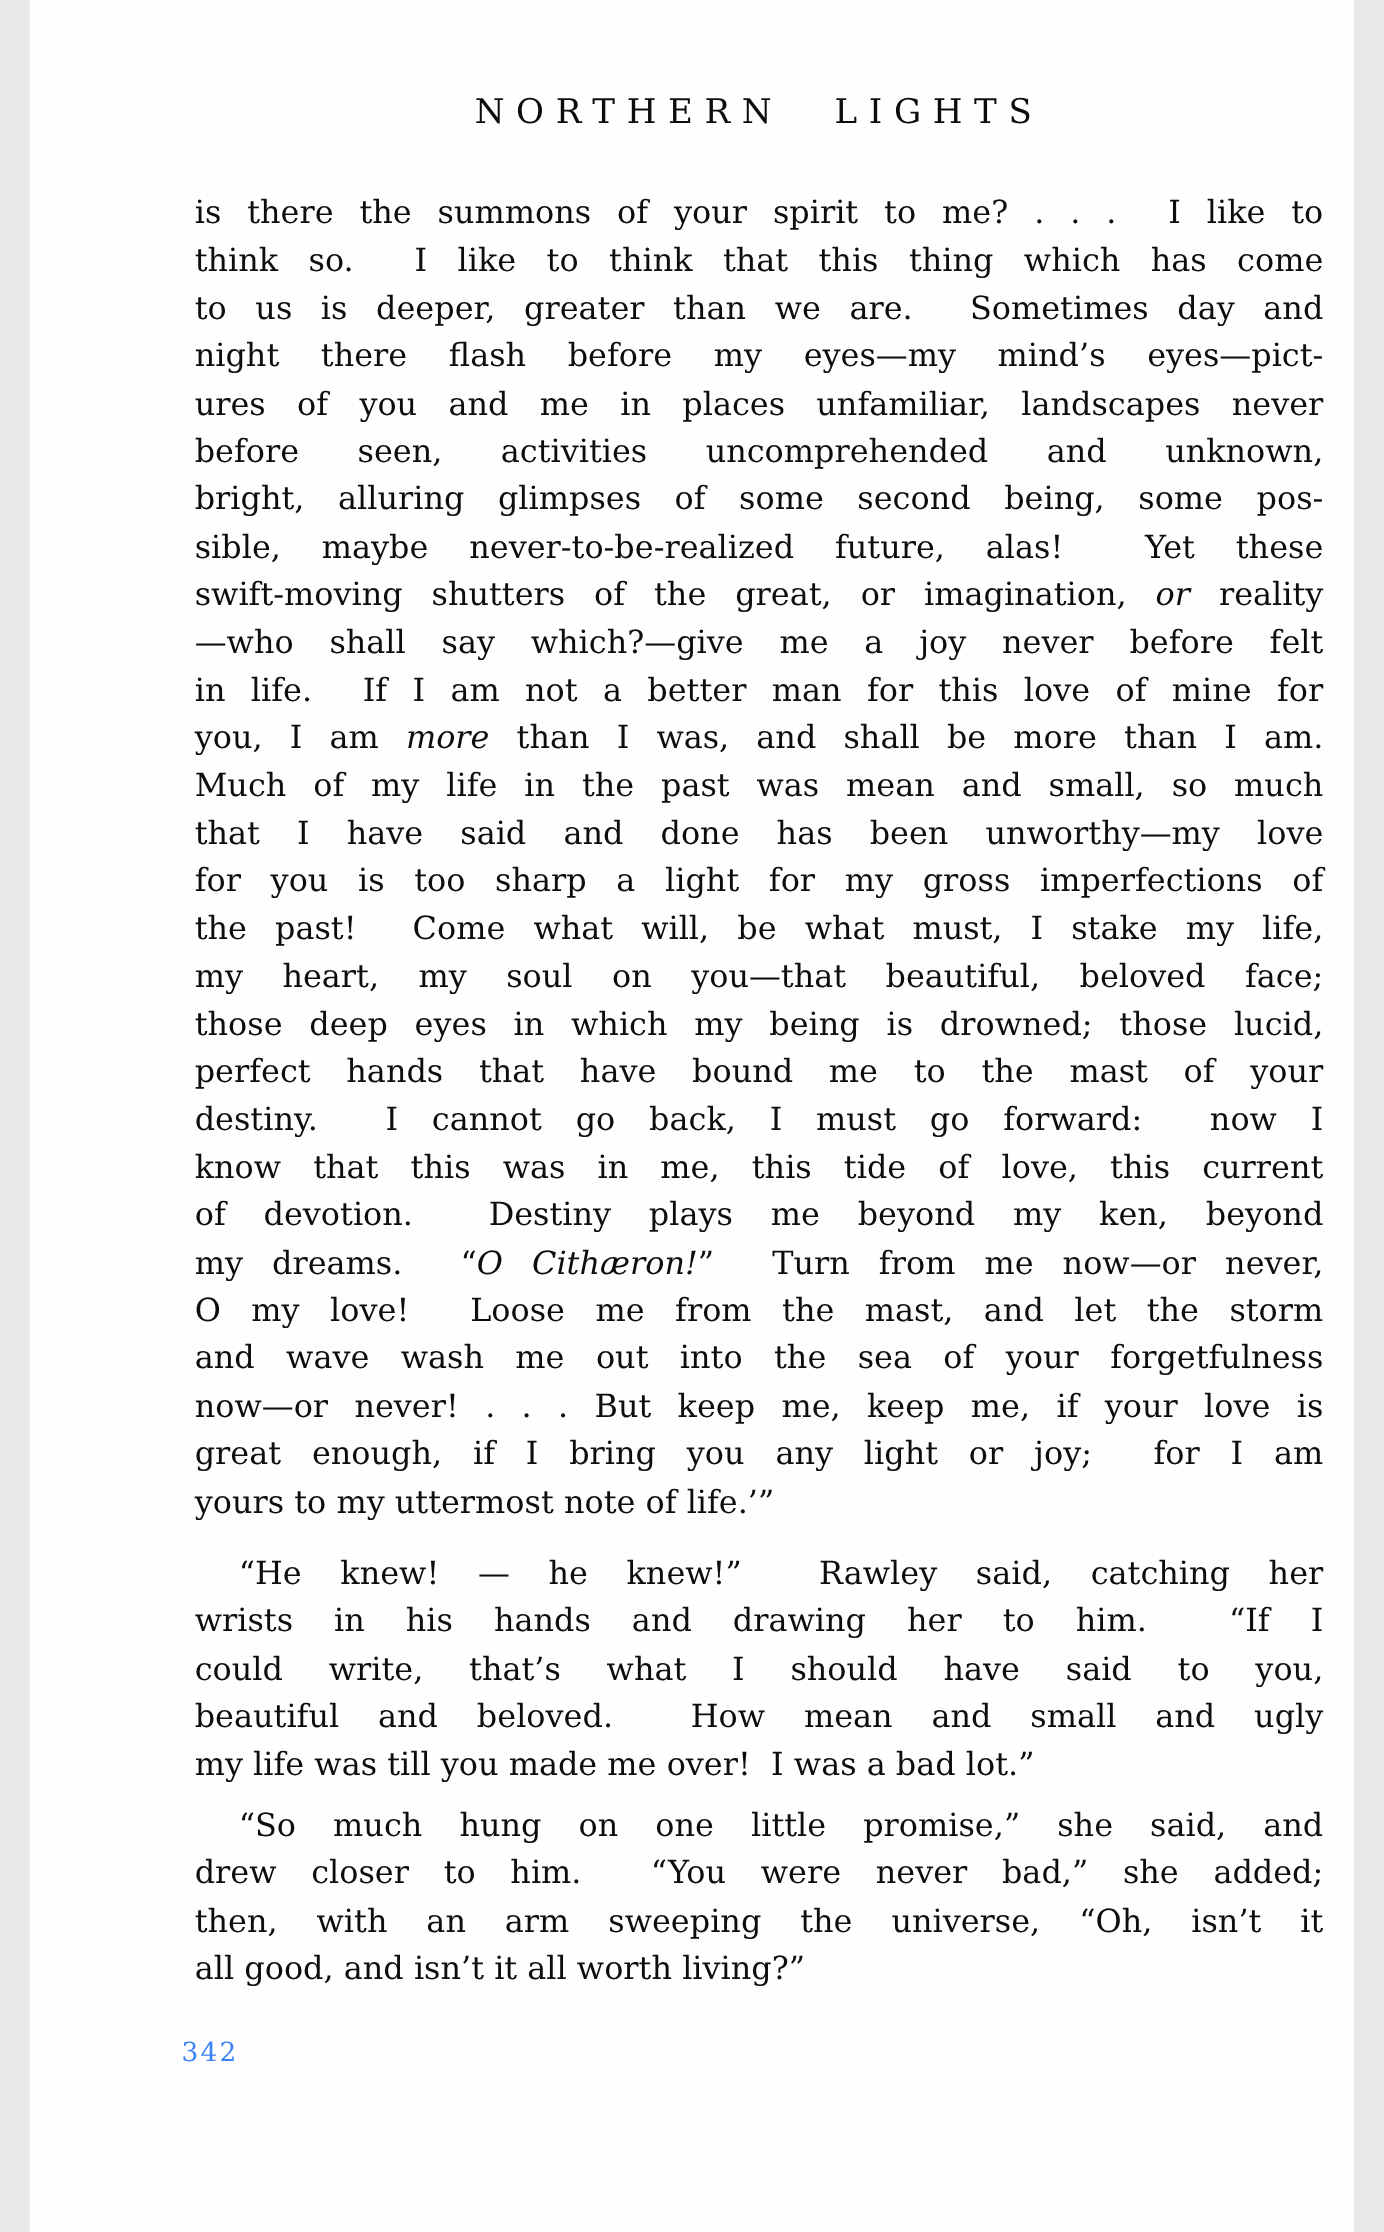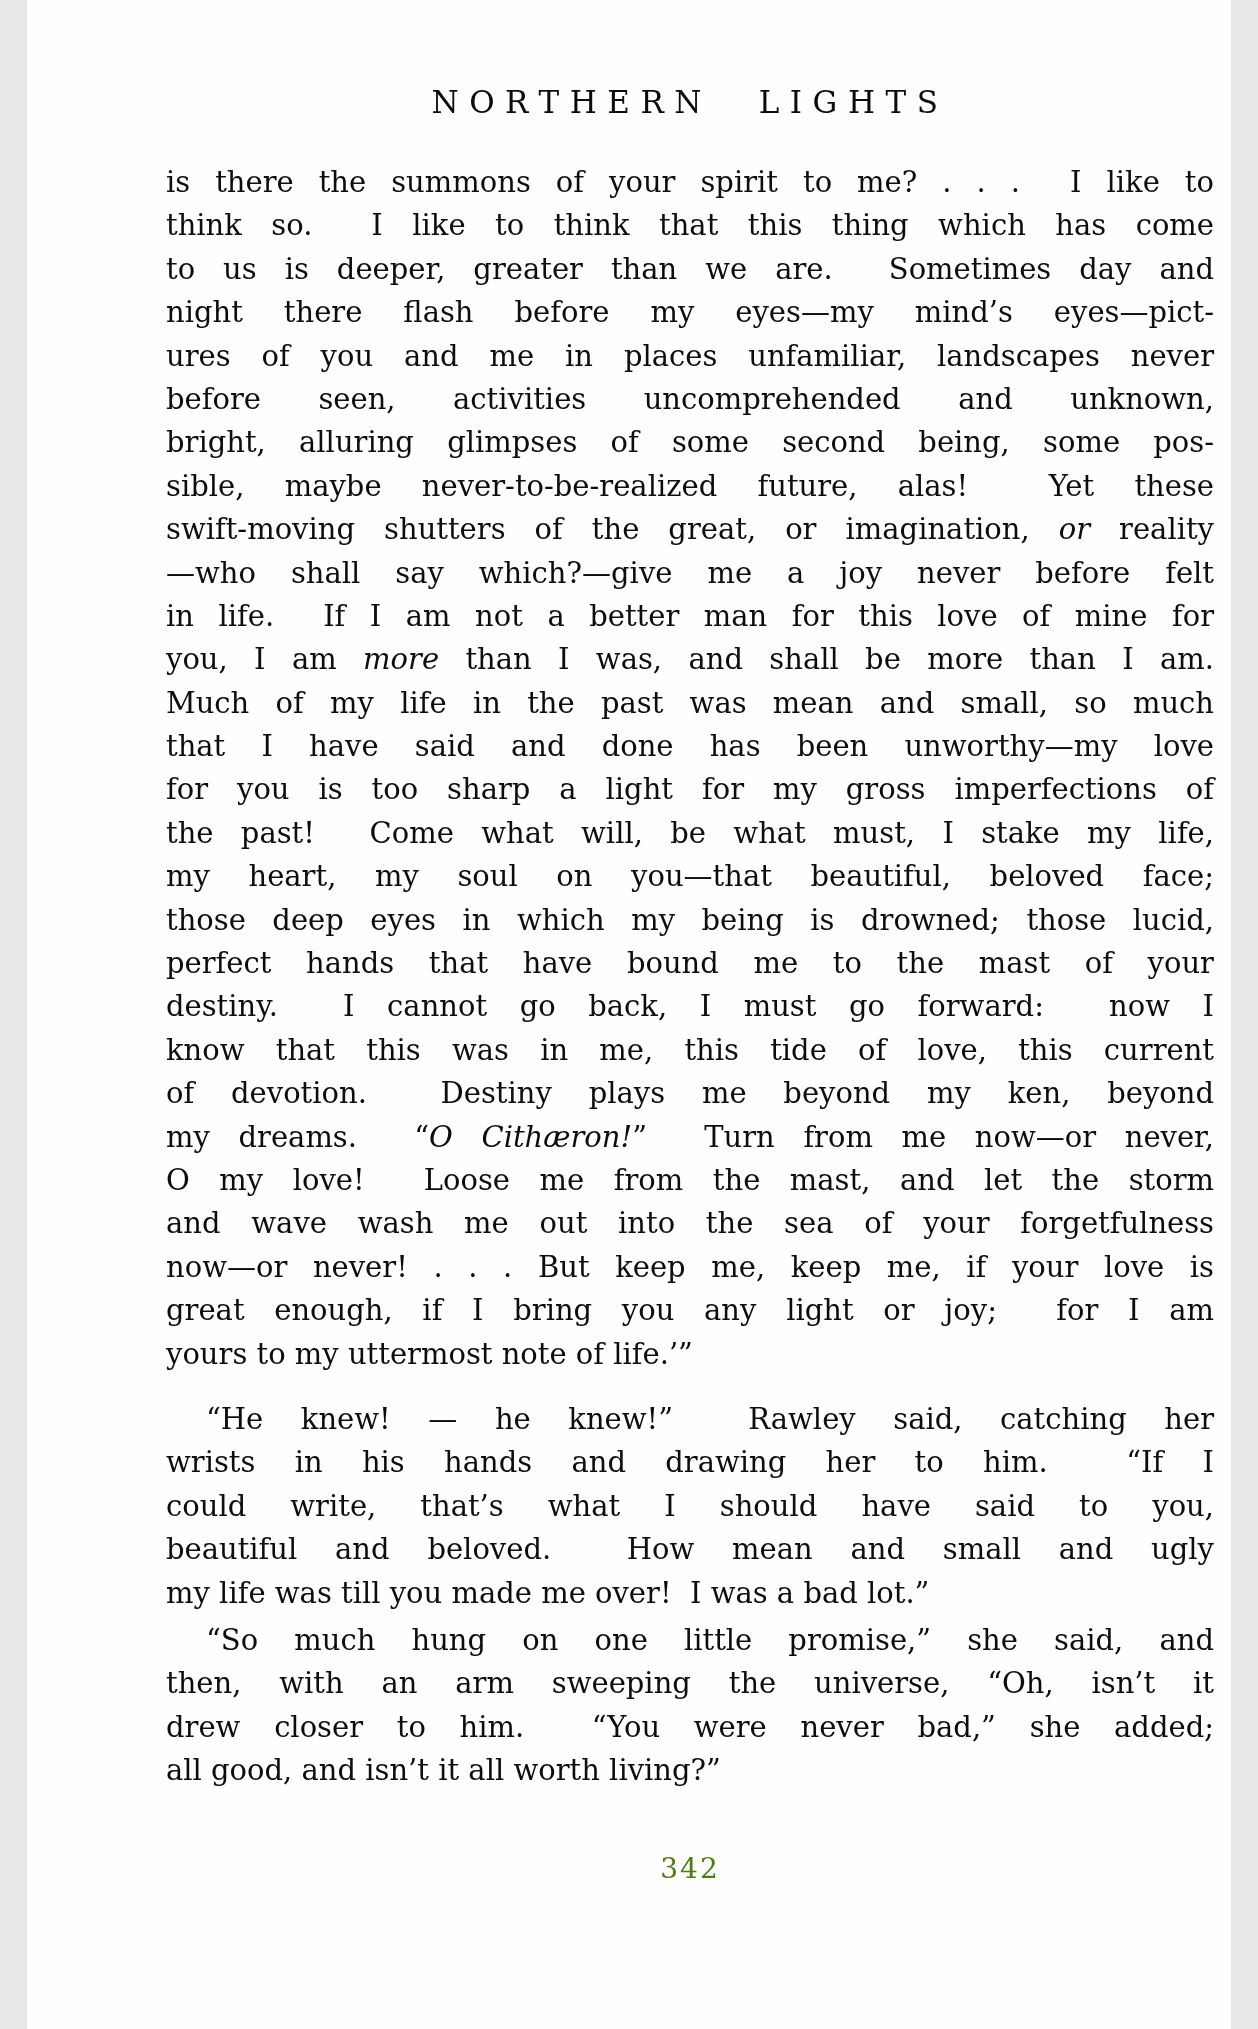--- a/index.html
+++ b/index.html
@@ -31,44 +31,43 @@
   }
   .text-block {
     position: absolute;
     top: 160px;
     left: 138px;
     width: 1050px;
     font-size: 29px;
     line-height: 43.4px;
     color: #0d0d0d;
   }
-  .paragraph { margin: 1px; }
+  .paragraph { margin: 12px; }
   .paragraph + .paragraph { margin-top: 22px; }
   .paragraph.tight { margin-top: 4px; }
   .paragraph.indent .line:first-child { text-indent: 40px; }
   .line {
     white-space: pre-wrap;
     text-align: justify;
     text-align-last: justify;
     height: 43.4px;
     overflow: visible;
   }
   .line.last {
     text-align-last: left;
   }
   .line em { font-style: italic; }
   .folio {
     position: absolute;
     top: 1852px;
     left: 138px;
     width: 1050px;
-    text-align: center;
-    font-size: 28px;
+    font-size: 24px;
     letter-spacing: 2px;
-    color: #4d7c0f;
+    color: #3b82f6;
   }
 </style>
 </head>
 <body>
 
 <div class="page">
   <div class="running-head">NORTHERN LIGHTS</div>
 
   <div class="text-block">
       <div class="paragraph">
@@ -103,20 +102,20 @@
       </div>
       <div class="paragraph indent">
         <div class="line"><span>“He knew! — he knew!”  Rawley said, catching her</span></div>
         <div class="line"><span>wrists in his hands and drawing her to him.  “If I</span></div>
         <div class="line"><span>could write, that’s what I should have said to you,</span></div>
         <div class="line"><span>beautiful and beloved.  How mean and small and ugly</span></div>
         <div class="line last"><span>my life was till you made me over!  I was a bad lot.”</span></div>
       </div>
       <div class="paragraph indent tight">
         <div class="line"><span>“So much hung on one little promise,” she said, and</span></div>
+        <div class="line"><span>drew closer to him.  “You were never bad,” she added;</span></div>
         <div class="line"><span>then, with an arm sweeping the universe, “Oh, isn’t it</span></div>
-        <div class="line"><span>drew closer to him.  “You were never bad,” she added;</span></div>
         <div class="line last"><span>all good, and isn’t it all worth living?”</span></div>
       </div>
     </div>
 
   <div class="folio">342</div>
 </div>
 
 </body></html>

